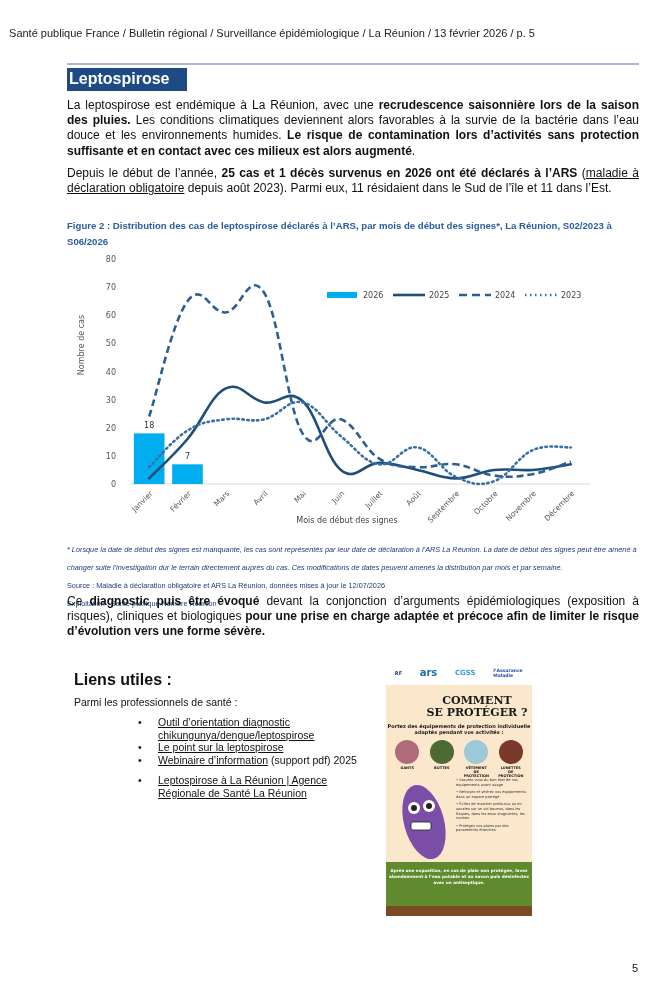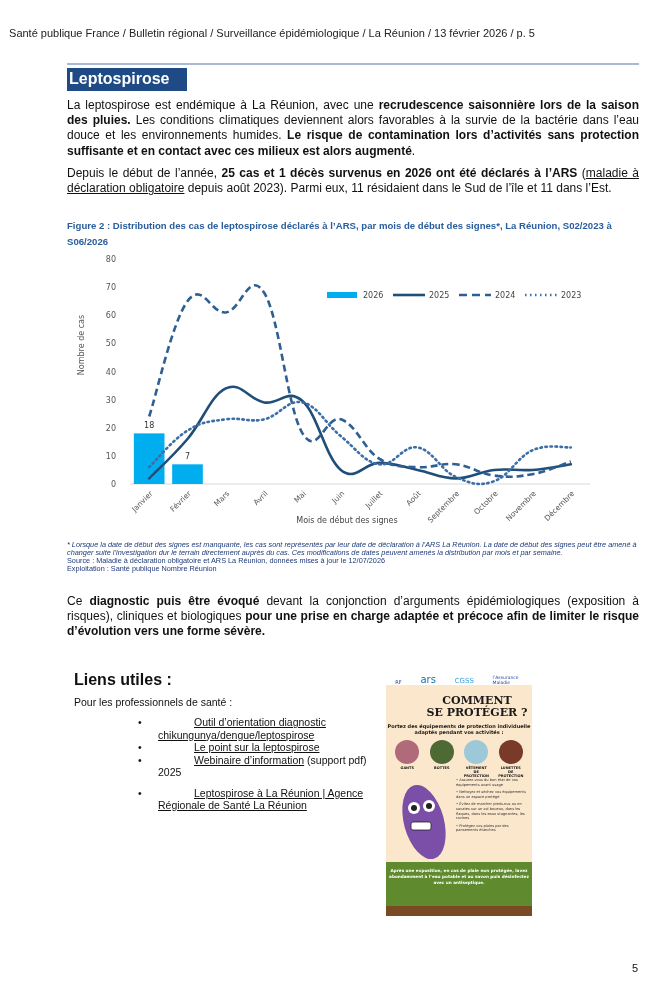--- a/index.html
+++ b/index.html
@@ -16,33 +16,33 @@
   .p2 { top: 166px; }
   .p3 { top: 594px; }
   .para b { font-weight: bold; }
   .para u { text-decoration: underline; }
   .fig-title { position: absolute; top: 218px; left: 67px; width: 580px; color: #2a5d9c;
                font-weight: bold; font-size: 9.6px; line-height: 16px; }
   .chart { position: absolute; top: 245px; left: 67px; width: 560px; height: 290px; }
   .chart svg { display: block; }
   .chart text { font-family: "DejaVu Sans", sans-serif; }
   .notes { position: absolute; top: 541px; left: 67px; width: 580px; color: #1e3a7a;
-           font-size: 7.3px; line-height: 8px; }
+           font-size: 7.3px; line-height: 18px; }
   .notes .it { font-style: italic; }
   .links { position: absolute; top: 674px; left: 74px; width: 300px; font-size: 10.5px; line-height: 12.5px; }
   .links .lt { font-weight: bold; font-size: 16px; margin-bottom: 9px; }
   .links .sub { margin-bottom: 8px; }
   .links ul { margin: 0 0 8px 0; padding-left: 84px; list-style: none; }
   .links li { position: relative; margin: 0; }
   .links li .dot { position: absolute; left: -20px; top: 0; }
-  .links a { color: #111; text-decoration: underline; margin-left: 36px; }
+  .links a { color: #111; text-decoration: underline; }
   .poster { position: absolute; top: 660px; left: 386px; width: 146px; height: 256px; overflow: hidden;
             background: #fbe7cc; font-family: "DejaVu Sans", sans-serif; }
-  .poster .logos { height: 25px; background: #fff; display: flex; align-items: flex-end;
-                   justify-content: space-around; font-size: 7px; font-weight: normal; }
+  .poster .logos { height: 25px; background: #fff; display: flex; align-items: center;
+                   justify-content: space-around; font-size: 7px; font-weight: bold; }
   .poster .logos span { display: inline-block; }
   .poster .ph1 { text-align: center; font-family: "DejaVu Serif", serif; font-weight: bold;
                  font-size: 11px; line-height: 12px; margin-top: 10px; color: #1a1a1a; padding-left: 36px; }
   .poster .ph2 { text-align: center; font-size: 5px; font-weight: bold; line-height: 6px;
                  margin-top: 4px; color: #1a1a1a; }
   .poster .eq { display: flex; justify-content: space-around; margin-top: 5px; padding: 0 4px; }
   .poster .eq .c { width: 26px; text-align: center; font-size: 3.5px; font-weight: bold; line-height: 4px; }
   .poster .eq .circ { width: 24px; height: 24px; border-radius: 50%; margin: 0 auto 2px; }
   .poster .bul { position: absolute; top: 118px; left: 70px; width: 70px; font-size: 3.6px; line-height: 4.6px; color: #333; }
   .poster .bul div { margin-bottom: 3px; }
@@ -129,21 +129,21 @@
   <div>Source : Maladie à déclaration obligatoire et ARS La Réunion, données mises à jour le 12/07/2026</div>
   <div>Exploitation : Santé publique Nombre Réunion</div>
 </div>
 
 <div class="para p3">
   <span>Ce </span><b>diagnostic puis être évoqué</b><span> devant la conjonction d’arguments épidémiologiques (exposition à risques), cliniques et biologiques </span><b>pour une prise en charge adaptée et précoce afin de limiter le risque d’évolution vers une forme sévère.</b>
 </div>
 
 <div class="links">
   <div class="lt">Liens utiles :</div>
-  <div class="sub">Pour les professionnels de santé :</div>
+  <div class="sub">Parmi les professionnels de santé :</div>
   <ul>
     <li><span class="dot">•</span><a>Outil d’orientation diagnostic chikungunya/dengue/leptospirose</a></li>
     <li><span class="dot">•</span><a>Le point sur la leptospirose</a></li>
     <li><span class="dot">•</span><a>Webinaire d’information</a><span> (support pdf) 2025</span></li>
   </ul>
   <ul>
     <li><span class="dot">•</span><a>Leptospirose à La Réunion | Agence Régionale de Santé La Réunion</a></li>
   </ul>
 </div>
 

